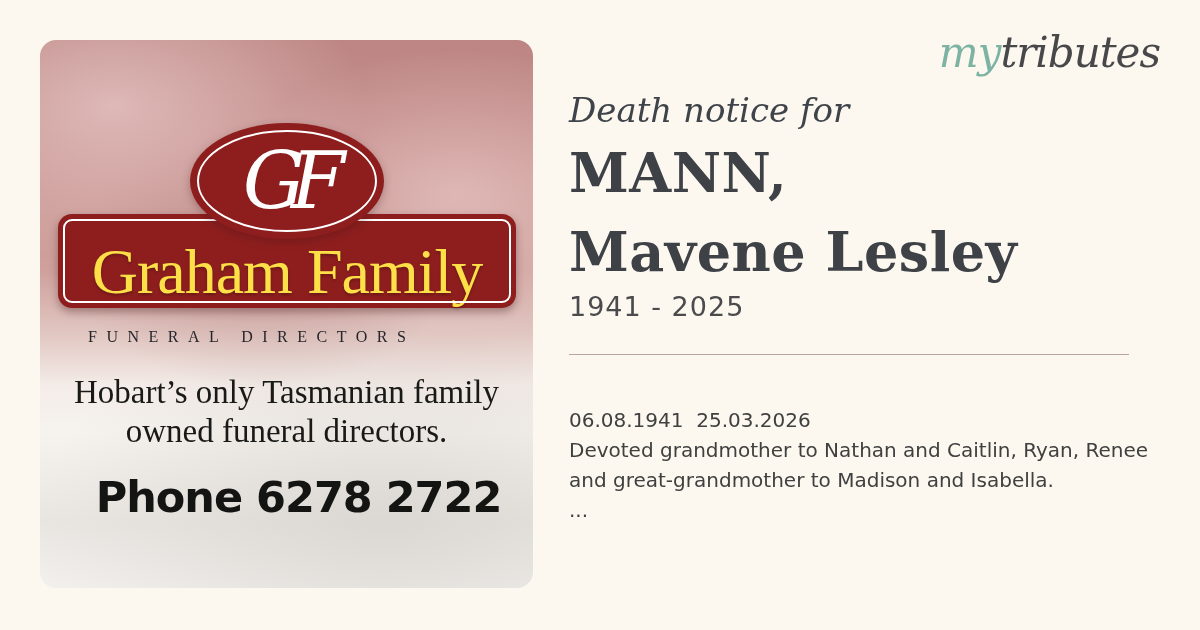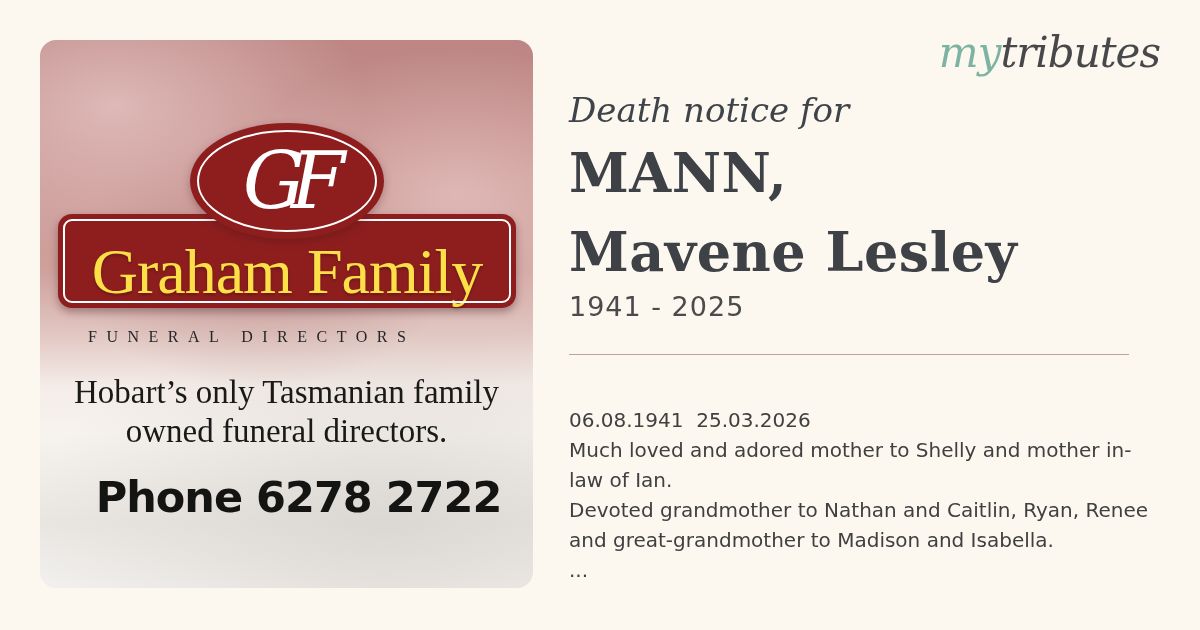--- a/index.html
+++ b/index.html
@@ -184,17 +184,16 @@
 <div class="notice-col">
   <div class="notice-kicker">Death notice for</div>
   <div class="notice-name">
     <div>MANN,</div>
     <div>Mavene Lesley</div>
   </div>
   <div class="notice-years">1941 - 2025</div>
   <div class="notice-divider"></div>
   <div class="notice-body">
     <p class="notice-dates">06.08.1941  25.03.2026</p>
-    <p>Much loved and adored mother to Shelly and mother in-law of Ian.</p>
     <p>Devoted grandmother to Nathan and Caitlin, Ryan, Renee and great-grandmother to Madison and Isabella.</p>
     <p>...</p>
   </div>
 </div>
 
 </body></html>

